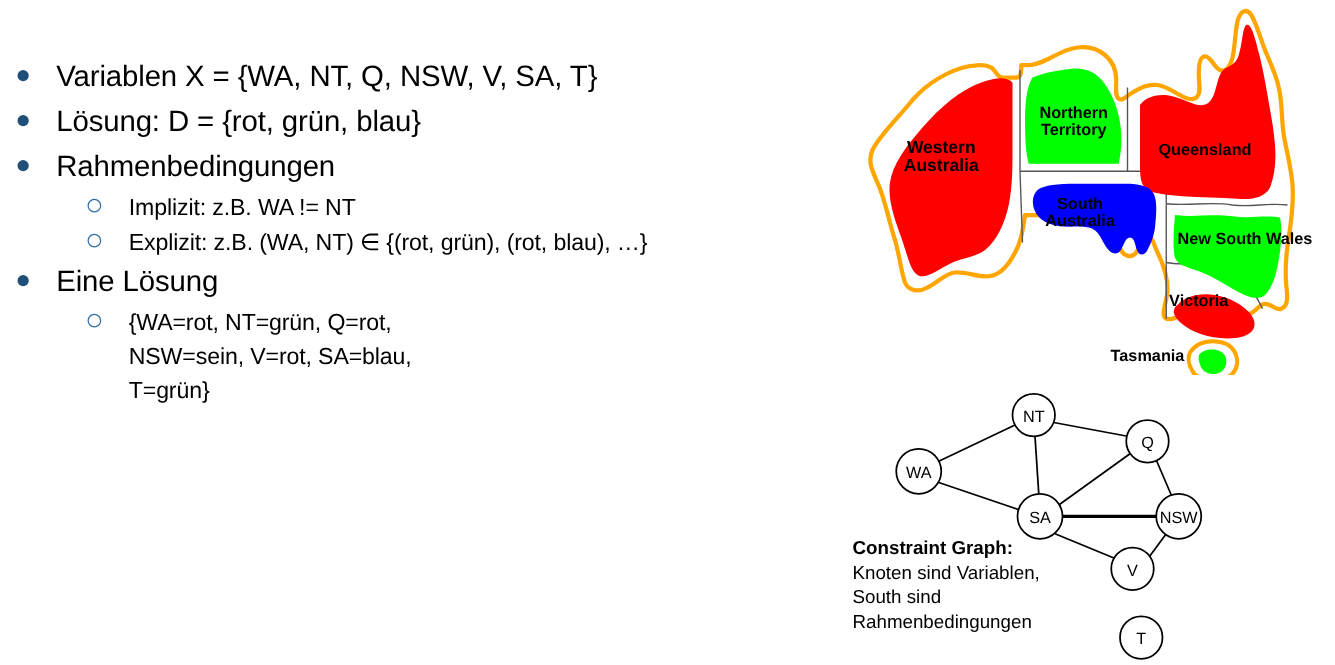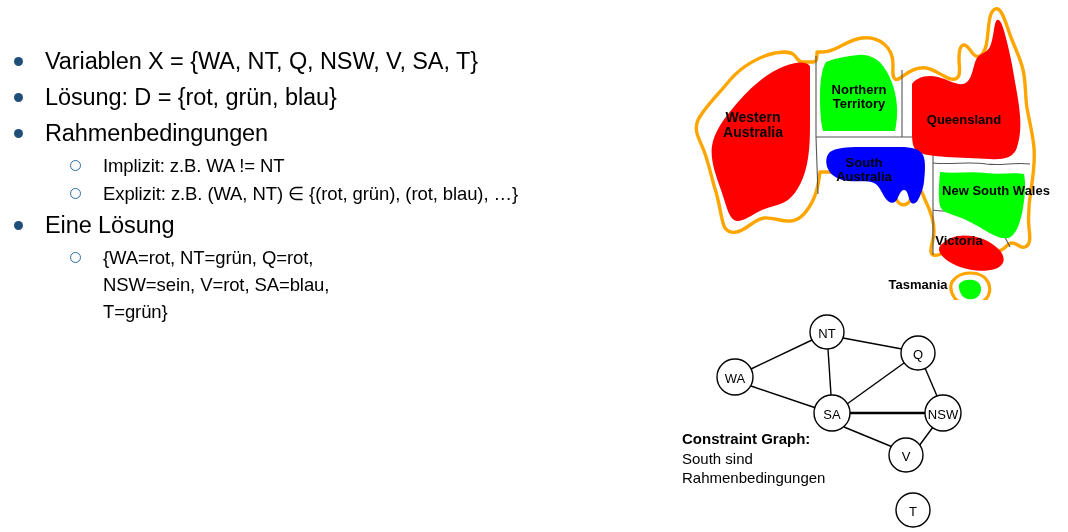--- a/index.html
+++ b/index.html
@@ -308,15 +308,16 @@
       <g>
         <circle class="node-circle" cx="293" cy="214" r="17"></circle>
         <text class="node-label" x="293" y="215">T</text>
       </g>
     </g>
   </svg>
 </div>
 
 <div id="graph-caption">
   <div class="cap-title">Constraint Graph:</div>
+  <div>Knoten sind Variablen,</div>
   <div>South sind</div>
   <div>Rahmenbedingungen</div>
 </div>
 
 </body></html>

